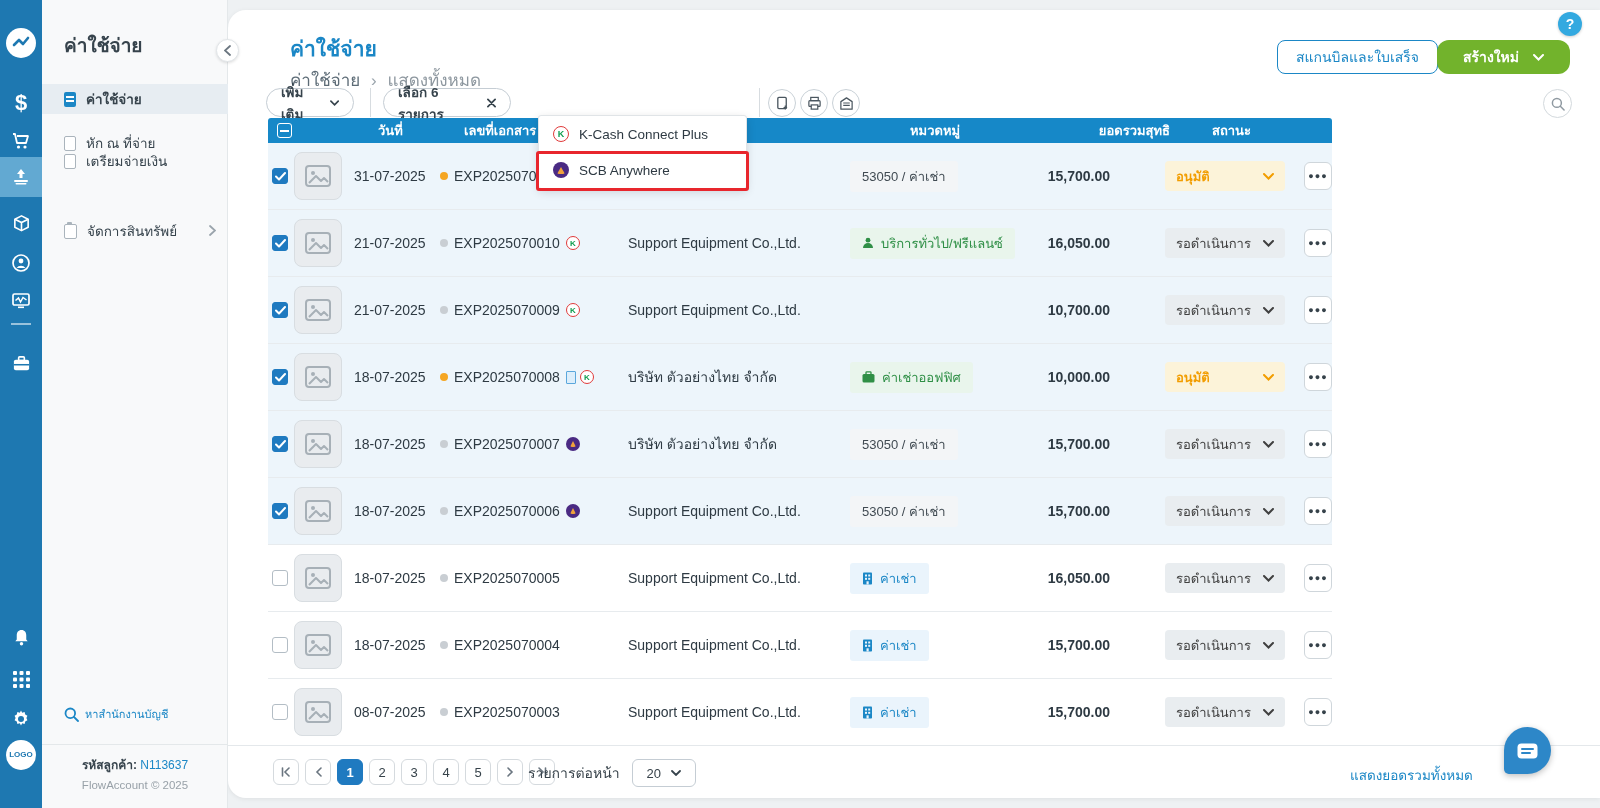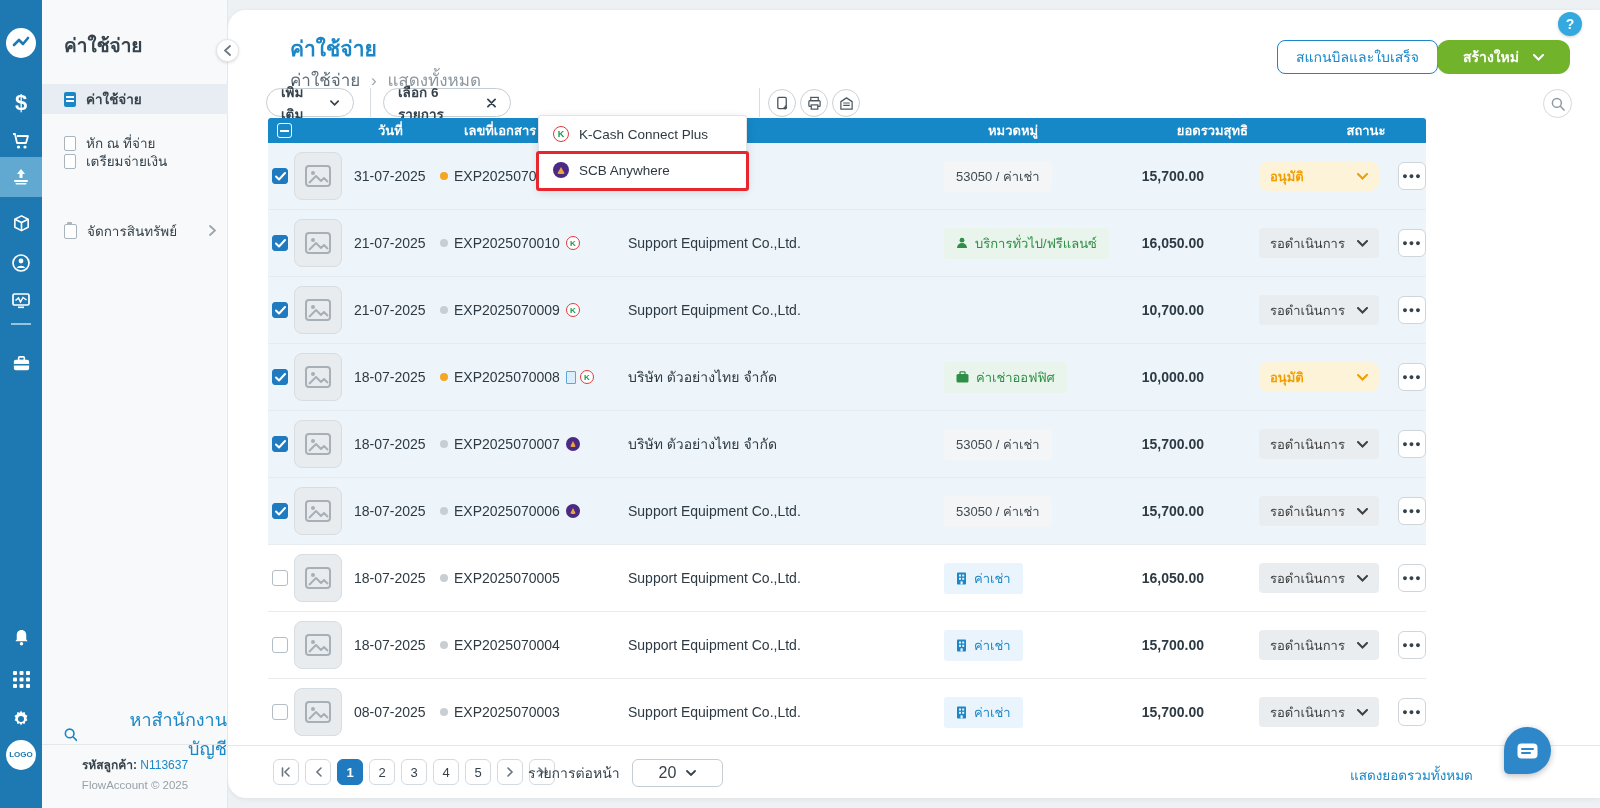--- a/index.html
+++ b/index.html
@@ -24,21 +24,21 @@
   .panel { position:absolute; left:42px; top:0; width:186px; height:808px; background:#f8f9fa; border-right:1px solid #e4e8ea; z-index:20; }
   .panel-title { position:absolute; left:22px; top:30px; font-size:19px; font-weight:bold; color:#36434c; }
   .pitem { position:absolute; left:0; width:186px; height:30px; display:flex; align-items:center; gap:10px; padding-left:22px; cursor:pointer; font-size:13.5px; color:#36434c; }
   .pitem.active { background:#e7edf2; font-weight:bold; }
   .pitem .chev-r { position:absolute; right:12px; }
   .doc-solid { width:12px; height:15px; background:#1b87c6; border-radius:2px; position:relative; flex:0 0 auto; }
   .doc-solid:after { content:""; position:absolute; left:2px; top:4px; width:8px; height:2px; background:#fff; box-shadow:0 4px 0 #fff; }
   .doc-out { width:12px; height:15px; border:1.5px solid #aab4bc; border-radius:2px; background:#fff; flex:0 0 auto; }
   .clip-out { width:13px; height:15px; border:1.5px solid #aab4bc; border-radius:2px; background:#fff; position:relative; flex:0 0 auto; }
   .clip-out:after { content:""; position:absolute; left:2px; top:-3px; width:5px; height:3px; background:#aab4bc; border-radius:1px; }
-  .find-acct { position:absolute; left:22px; top:705px; color:#1b87c6; font-size:18px; display:flex; gap:27px; align-items:center; cursor:pointer;text-align:right; }
+  .find-acct { position:absolute; left:22px; top:705px; color:#1b87c6; font-size:11px; display:flex; gap:6px; align-items:center; cursor:pointer;text-align:right; }
   .panel-foot { position:absolute; left:0; top:744px; width:186px; border-top:1px solid #e4e8ea; text-align:center; padding-top:10px; }
   .cust-line { font-size:12px; color:#36434c; font-weight:bold; }
   .cust-line b { color:#1b87c6; font-weight:normal; }
   .copyr { font-size:11.5px; color:#98a1a8; margin-top:5px; }
   .collapse-btn { position:absolute; left:216px; top:39px; width:23px; height:23px; border-radius:50%;
     background:#fff; border:1px solid #e1e5e8; box-shadow:0 1px 3px rgba(0,0,0,.12);
     display:flex; align-items:center; justify-content:center; z-index:40; cursor:pointer; }
   
   .card { position:absolute; left:228px; top:10px; width:1372px; height:788px; background:#fff;
     border-radius:18px 0 0 18px; box-shadow:0 1px 5px rgba(0,0,0,.07); z-index:10; }
@@ -54,74 +54,74 @@
     color:#fff; font-weight:bold; font-size:14px; display:flex; align-items:center; justify-content:center; box-shadow:0 1px 3px rgba(0,0,0,.2); cursor:pointer; }
   
   .pill { position:absolute; top:78px; height:29px; background:#fff; border:1.5px solid #c5cdd4; border-radius:15px;
     display:flex; align-items:center; justify-content:center; gap:8px; font-size:13.5px; font-weight:bold; color:#36434c; cursor:pointer; padding:0 14px; }
   .tool-div { position:absolute; top:78px; width:1px; height:29px; background:#d7dce0; }
   .icbtn { position:absolute; top:79px; width:28px; height:28px; border-radius:50%; border:1px solid #c9d1d7; background:#fff;
     display:flex; align-items:center; justify-content:center; cursor:pointer; }
   .search-btn { position:absolute; left:1315px; top:79px; width:29px; height:29px; border-radius:50%; border:1px solid #d3d9dd; background:#fff;
     display:flex; align-items:center; justify-content:center; cursor:pointer; }
   
-  .table { position:absolute; left:40px; top:108px; width:1158px; }
+  .table { position:absolute; left:40px; top:108px; width:1064px; }
   .thead { display:flex; align-items:center; height:25px; background:#1688c8; color:#fff; font-size:13px; font-weight:bold; border-radius:3px 3px 0 0; }
   .trow { display:flex; align-items:center; height:67px; border-bottom:1px solid #e7ebee; background:#fff;justify-content:space-between; }
   .trow.checked { background:#edf5fb; }
   .c-check { width:26px; display:flex; justify-content:flex-start; padding-left:4px; }
   .c-thumb { width:60px; }
   .c-date { width:86px; font-size:14px; color:#2e3a43; }
   .c-doc { width:188px; display:flex; align-items:center; gap:6px; font-size:14px; color:#2e3a43; }
   .c-vendor { flex:1; font-size:14px; color:#2e3a43; }
   .c-cat { width:180px; }
   .c-amt { width:80px; text-align:right; font-size:14px; font-weight:bold; color:#2e3a43; }
   .c-status { width:120px; margin-left:55px; }
   .c-act { width:28px; margin-left:19px; }
   .h-date { width:86px; margin-left:86px; }
   .h-doc { width:188px; }
   .h-cat { width:180px; margin-left:auto; }
   .h-amt { width:80px; text-align:right; }
-  .h-status { margin-left:58px; width:120px;text-align:center; }
+  .h-status { margin-left:42px; width:120px; }
   .cb { width:16px; height:16px; border:1.5px solid #b3bdc5; border-radius:3px; background:#fff; display:flex; align-items:center; justify-content:center; cursor:pointer; }
   .cb.on { background:#1f7ac0; border-color:#1f7ac0; }
   .cb-head { width:15px; height:15px; border:1.5px solid #fff; border-radius:3px; margin-left:9px; display:flex; align-items:center; justify-content:center; cursor:pointer; }
   .cb-head .minus { width:9px; height:2px; background:#fff; }
   .thumb { width:48px; height:48px; background:#e9ecef; border:1px solid #d8dde1; border-radius:8px; display:flex; align-items:center; justify-content:center; cursor:pointer; }
   .dot { width:8px; height:8px; border-radius:50%; flex:0 0 auto; }
   .dot.orange { background:#f5a623; } .dot.gray { background:#c9ced3; }
   .chip { display:inline-flex; align-items:center; gap:7px; padding:5px 12px; border-radius:3px; font-size:13px; max-width:176px; white-space:nowrap; }
   .chip.gray { background:#f3f5f7; color:#404a52; }
   .chip.green { background:#e9f5ec; color:#2f8f46; }
   .chip.red { background:#fdecee; color:#e25563; }
   .chip.blue { background:#eaf4fc; color:#1b87c6; }
   .chip .chip-ic { display:flex; align-items:center; }
   .statussel { width:120px; height:30px; border-radius:4px; display:flex; align-items:center; justify-content:space-between; padding:0 11px; font-size:13px; cursor:pointer; }
-  .statussel.approved { background:#fcf3d9; color:#f29d00; font-weight:bold;border-radius:9px; }
+  .statussel.approved { background:#fcf3d9; color:#f29d00; font-weight:bold; }
   .statussel.pending { background:#e9edf0; color:#404040; }
   .dots { width:28px; height:28px; background:#fff; border:1px solid #cfd6db; border-radius:6px; color:#36424a;
     font-size:9px; letter-spacing:1px; font-weight:bold; cursor:pointer; }
   
   .bankmenu { position:absolute; left:310px; top:105px; width:209px; background:#fff; border:1px solid #e0e4e7;
     border-radius:3px; box-shadow:0 3px 10px rgba(0,0,0,.14); z-index:60; }
   .bankitem { height:36px; display:flex; align-items:center; gap:10px; padding:0 14px; font-size:13.5px; color:#2e3a43; cursor:pointer; }
   .annot { position:absolute; left:-3px; top:35px; width:213px; height:40px; border:3px solid #e8262d; border-radius:3px; pointer-events:none; z-index:61; }
   .bic-k { width:16px; height:16px; border-radius:50%; border:1.5px solid #e03a3a; background:#fff; display:flex; align-items:center; justify-content:center;
     color:#0f9d4f; font-size:9px; font-weight:bold; flex:0 0 auto; }
   .bic-scb { width:16px; height:16px; border-radius:50%; background:#4a2a83; display:flex; align-items:center; justify-content:center; flex:0 0 auto; }
   .bic-scb i { display:block; width:0; height:0; border-left:4px solid transparent; border-right:4px solid transparent; border-bottom:7px solid #f0a23c; border-radius:2px; }
   .mini-doc { width:10px; height:13px; border:1.5px solid #5aa7dc; background:#dceefb; border-radius:1px; }
   
   .tfoot { position:absolute; left:0; top:735px; width:1372px; height:53px; border-top:1px solid #e4e8eb; border-radius:0 0 0 18px; }
   .pager { position:absolute; left:45px; top:13px; display:flex; gap:6px; align-items:center; }
   .pg { min-width:26px; height:26px; border:1px solid #d5dade; background:#fff; border-radius:6px; font-size:13px; color:#36424a;
     display:flex; align-items:center; justify-content:center; cursor:pointer; padding:0 4px; }
   .pg.active { background:#1f7ac0; border-color:#1f7ac0; color:#fff; font-weight:bold; }
   .perpage { position:absolute; left:300px; top:13px; display:flex; align-items:center; gap:12px; }
-  .ppsel { height:28px; border:1px solid #c5cdd4; border-radius:6px; display:flex; align-items:center; gap:10px; padding:0 26px; font-size:16px; cursor:pointer; background:#fff; }
+  .ppsel { height:28px; border:1px solid #c5cdd4; border-radius:6px; display:flex; align-items:center; gap:10px; padding:0 14px; font-size:13px; cursor:pointer; background:#fff; }
   .totals-link { position:absolute; left:1122px; top:18px; color:#1b87c6; font-size:13.5px; cursor:pointer; }
   
   .chat-fab { position:absolute; left:1504px; top:727px; width:47px; height:47px; background:#2d87c8;
     border-radius:24px 24px 24px 5px; z-index:70; display:flex; align-items:center; justify-content:center;
     box-shadow:0 2px 6px rgba(0,0,0,.25); cursor:pointer; }
 </style>
 </head>
 <body>
 
 <div id="app">

